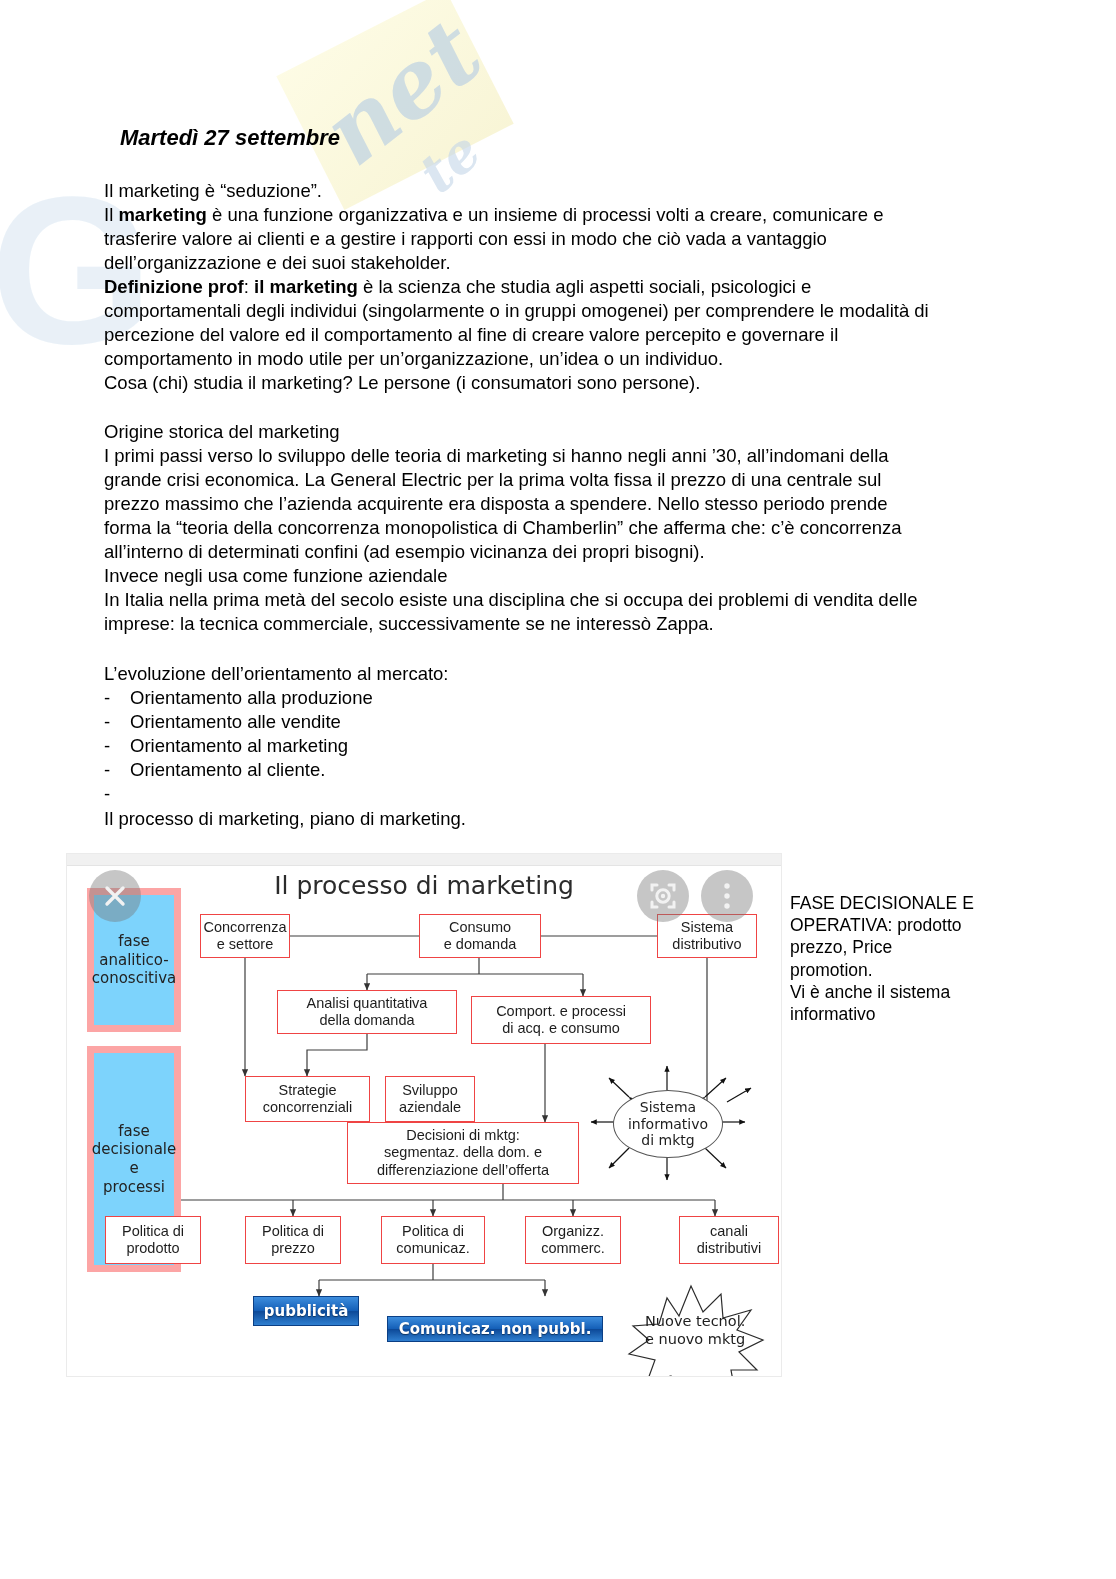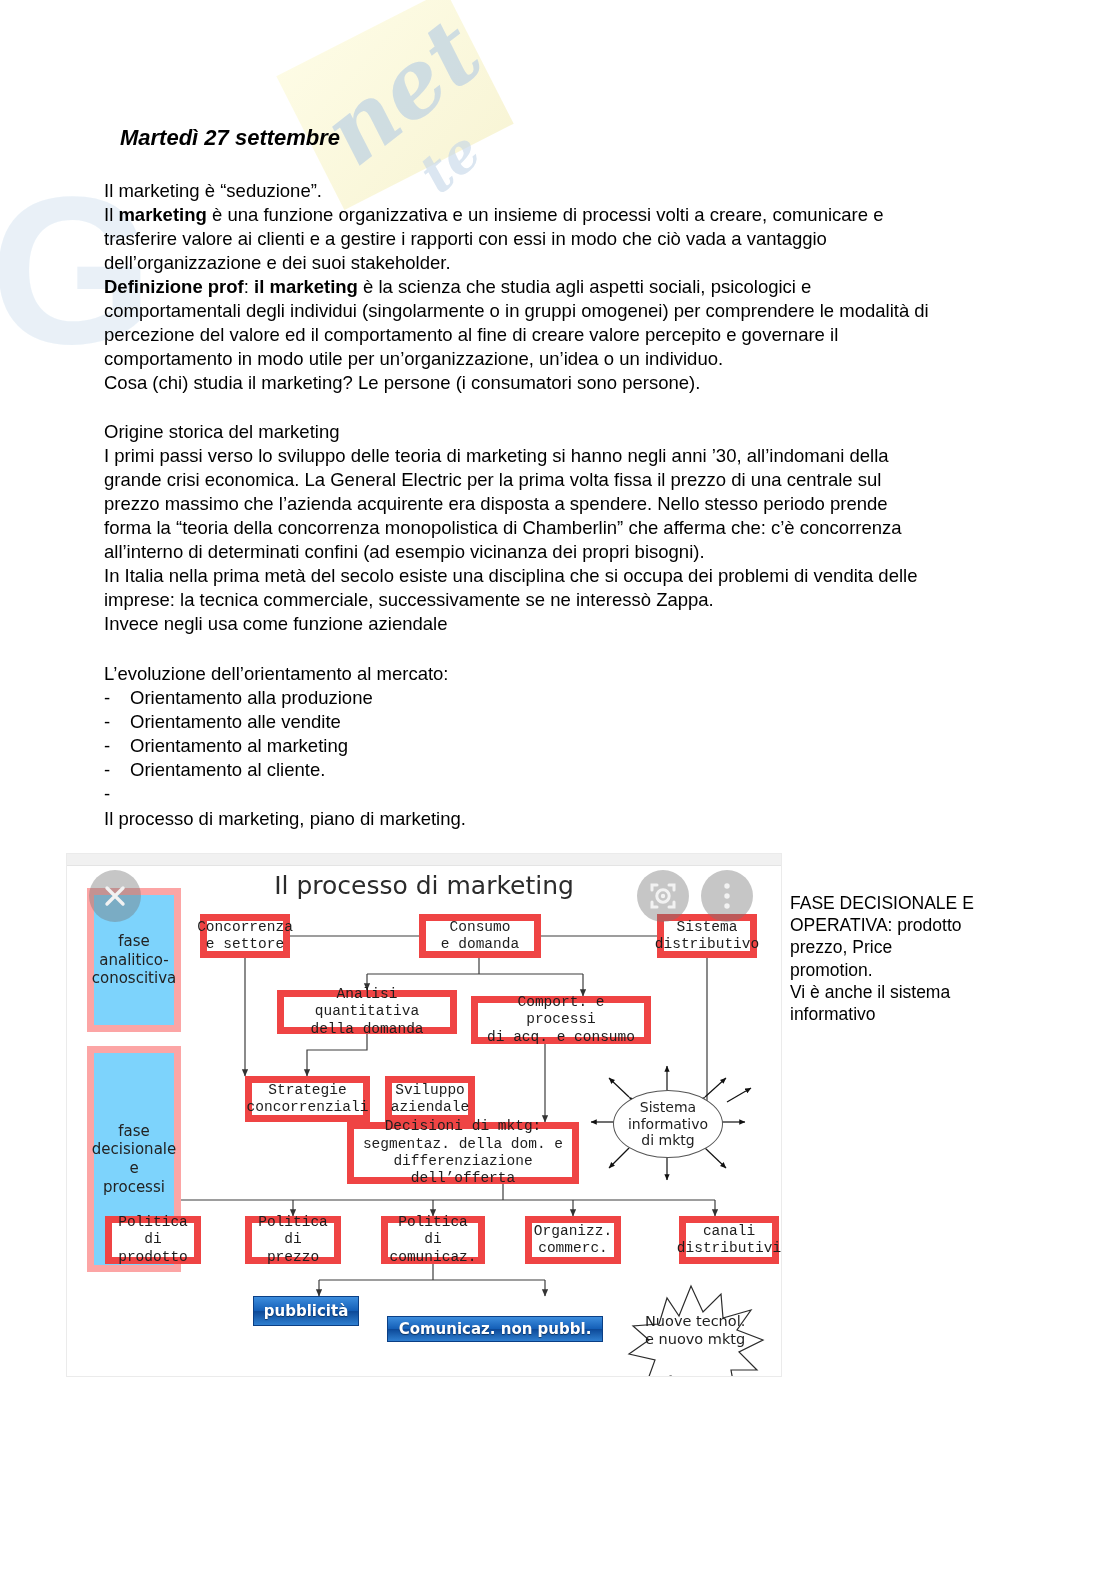--- a/index.html
+++ b/index.html
@@ -145,31 +145,31 @@
     z-index: 30;
   }
   .ovl-close { left: 22px;  top: 16px; }
   .ovl-lens  { left: 570px; top: 16px; }
   .ovl-menu  { left: 634px; top: 16px; }
   .ovl svg { position: absolute; left: 0; top: 0; }
 
   
   .nbox {
     position: absolute;
-    border: 7px solid #ef4444;
+    border: 1px solid #ef4444;
     background: #ffffff;
     box-sizing: border-box;
     display: flex;
     align-items: center;
     justify-content: center;
     text-align: center;
     font-size: 14.5px;
     line-height: 1.20;
     color: #1d1d1d;
-    font-family: Liberation Mono, monospace;
+    font-family: Liberation Sans, sans-serif;
     padding: 2px;
   }
   .phasebox {
     position: absolute;
     border: 7px solid #fca5a5;
     background: #7dd3fc;
     box-sizing: border-box;
     display: flex;
     align-items: center;
     justify-content: center;
@@ -259,22 +259,22 @@
     <p class="para"><span>Il </span><b>marketing</b><span> è una funzione organizzativa e un insieme di processi volti a creare, comunicare e trasferire valore ai clienti e a gestire i rapporti con essi in modo che ciò vada a vantaggio dell’organizzazione e dei suoi stakeholder.</span></p>
 
     <p class="para"><b>Definizione prof</b><span>: </span><b>il marketing</b><span> è la scienza che studia agli aspetti sociali, psicologici e comportamentali degli individui (singolarmente o in gruppi omogenei) per comprendere le modalità di percezione del valore ed il comportamento al fine di creare valore percepito e governare il comportamento in modo utile per un’organizzazione, un’idea o un individuo.</span></p>
 
     <p class="para">
       <span>Cosa (chi) studia il marketing? Le persone (i consumatori sono persone).</span>
     </p>
 
     <p class="para gap-before">Origine storica del marketing</p>
     <p class="para">I primi passi verso lo sviluppo delle teoria di marketing si hanno negli anni ’30, all’indomani della grande crisi economica. La General Electric per la prima volta fissa il prezzo di una centrale sul prezzo massimo che l’azienda acquirente era disposta a spendere. Nello stesso periodo prende forma la “teoria della concorrenza monopolistica di Chamberlin” che afferma che: c’è concorrenza all’interno di determinati confini (ad esempio vicinanza dei propri bisogni).</p>
+    <p class="para">Invece negli usa come funzione aziendale</p>
     <p class="para">In Italia nella prima metà del secolo esiste una disciplina che si occupa dei problemi di vendita delle imprese: la tecnica commerciale, successivamente se ne interessò Zappa.</p>
-    <p class="para">Invece negli usa come funzione aziendale</p>
 
     <p class="para gap-before">L’evoluzione dell’orientamento al mercato:</p>
     <ul class="bullets">
       <li><span class="dash">-</span><span>Orientamento alla produzione</span></li>
       <li><span class="dash">-</span><span>Orientamento alle vendite</span></li>
       <li><span class="dash">-</span><span>Orientamento al marketing</span></li>
       <li><span class="dash">-</span><span>Orientamento al cliente.</span></li>
       <li><span class="dash">-</span><span></span></li>
     </ul>
 

